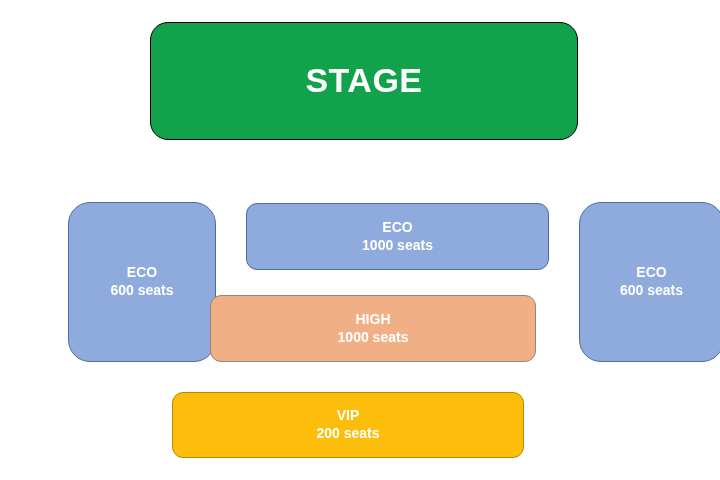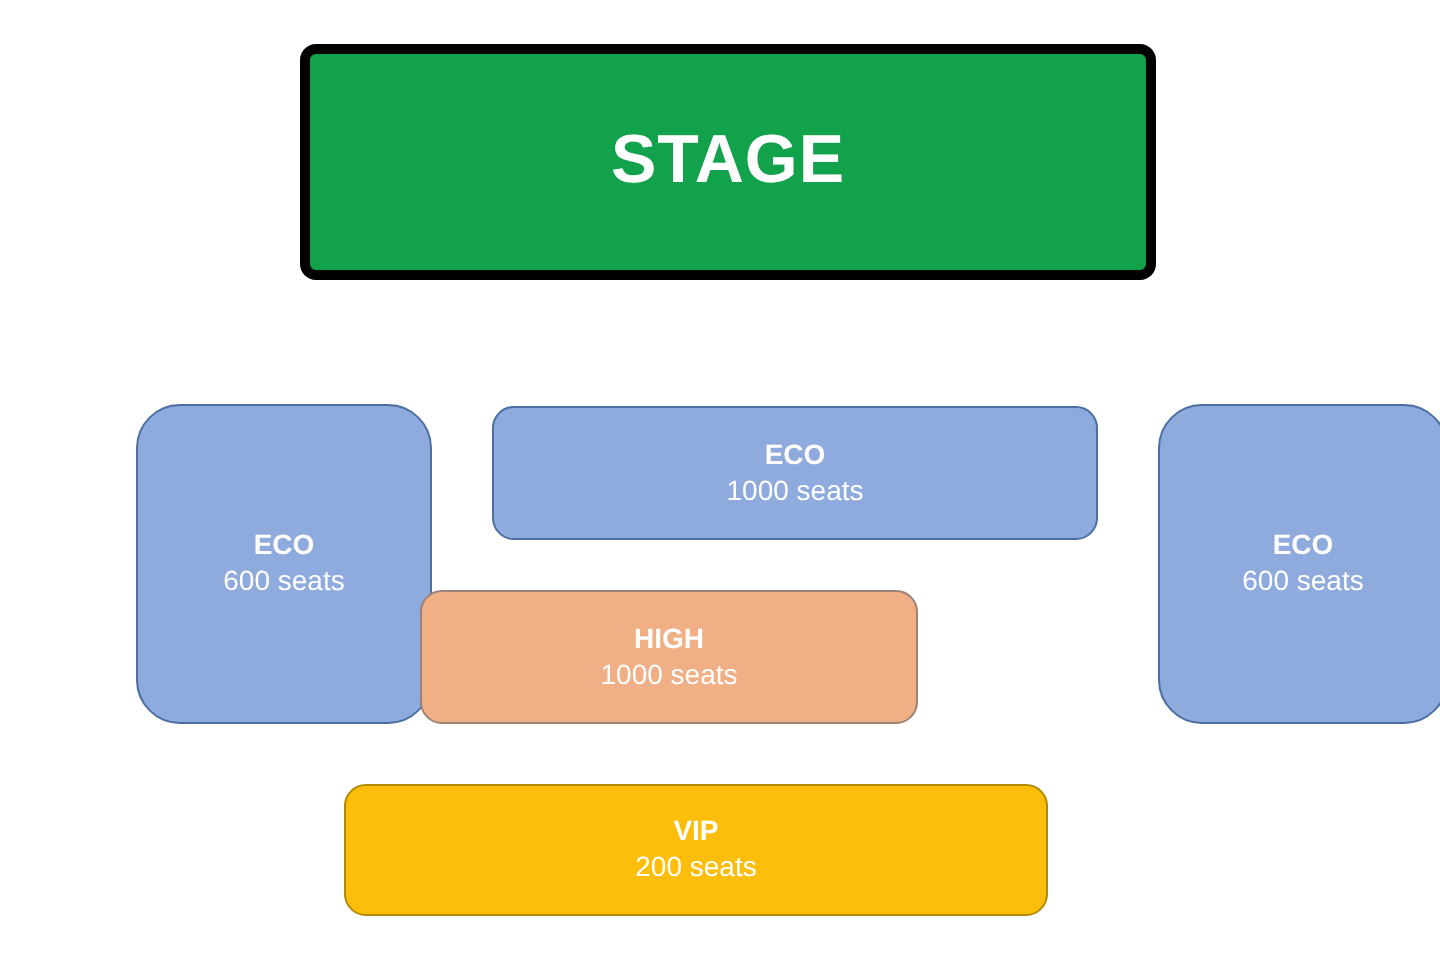--- a/index.html
+++ b/index.html
@@ -35,22 +35,22 @@
     -webkit-font-smoothing: antialiased;
   }
 
   
   .stage-block {
     left: 150px;
     top: 22px;
     width: 428px;
     height: 118px;
     background: #12A24C;
-    border: 5px solid #000000;
-    border-radius: 8px;
+    border: 1px solid #000000;
+    border-radius: 18px;
   }
   .stage-label {
     font-size: 34px;
     font-weight: bold;
     letter-spacing: 0.5px;
   }
 
   
   .eco-fill {
     background: #8FAADC;
@@ -76,21 +76,21 @@
   .eco-center {
     left: 210px;
     top: 203px;
     width: 303px;
     height: 67px;
     border-radius: 11px;
   }
   .high-center {
     left: 210px;
     top: 295px;
-    width: 249px;
+    width: 326px;
     height: 67px;
     border-radius: 11px;
   }
   .eco-right {
     left: 543px;
     top: 202px;
     width: 145px;
     height: 160px;
     border-radius: 22px;
   }
@@ -101,21 +101,21 @@
     height: 66px;
     border-radius: 11px;
   }
 
   .block-tier {
     font-size: 14px;
     font-weight: bold;
   }
   .block-capacity {
     font-size: 14px;
-    font-weight: normal;
+    font-weight: bold;
   }
 </style>
 </head>
 <body>
 
 <div id="seating-map">
 
   <div class="block stage-block">
     <span class="stage-label">STAGE</span>
   </div>

